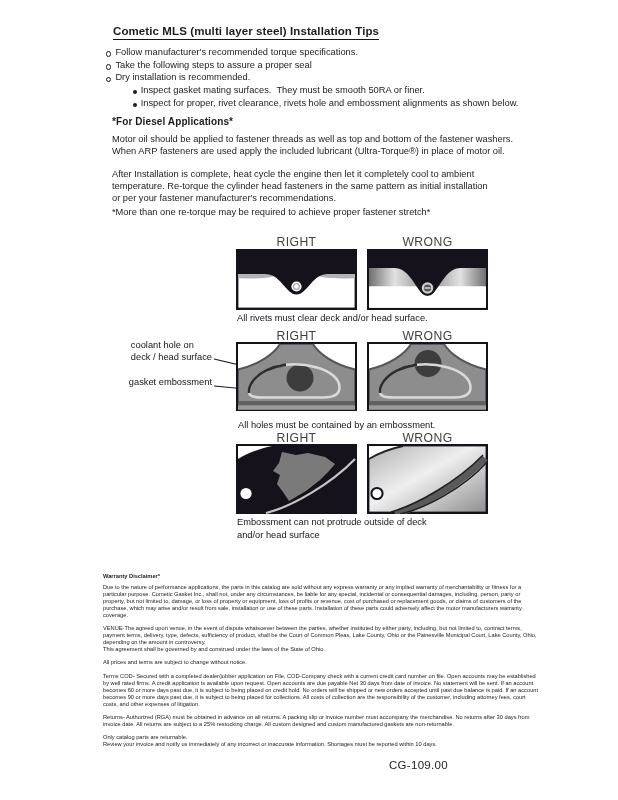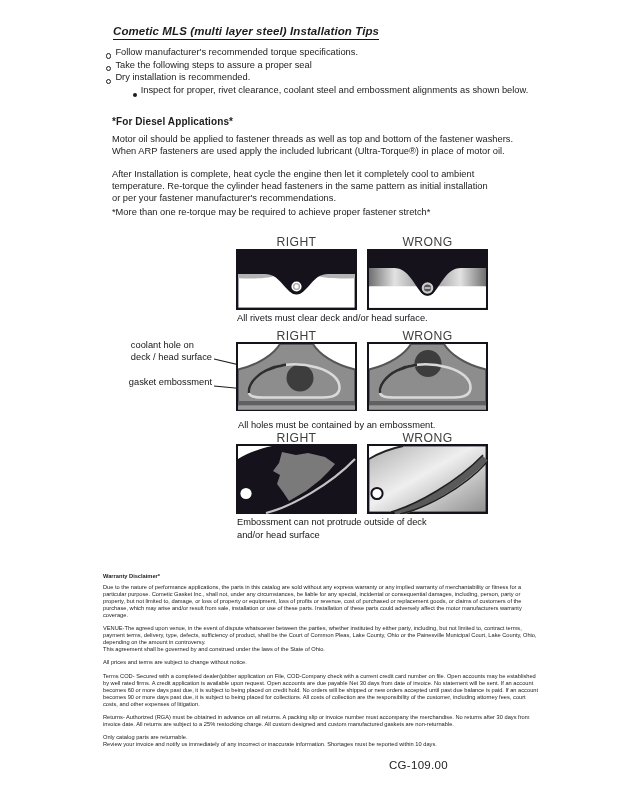--- a/index.html
+++ b/index.html
@@ -14,25 +14,24 @@
   .abs{position:absolute;}
   .pre{white-space:pre-wrap;}
 
   .doc-title{
     left:113px;top:25px;
     font-size:11.5px;font-weight:bold;
     border-bottom:1.6px solid #151515;
     padding-bottom:2px;
     letter-spacing:0.1px;
     display:inline-block;
-    font-style:italic;
   }
 
   .bullet-list{left:106px;top:46px;font-size:9.3px;line-height:12.7px;width:470px;}
-  .b-row{display:flex;align-items:flex-end;}
+  .b-row{display:flex;align-items:center;}
   .b-row.sub{margin-left:27px;}
   .marker-ring{
     flex:0 0 auto;width:3.4px;height:3.4px;border:1px solid #1c1c1c;border-radius:50%;
     margin:3.6px 4px 0 0;
   }
   .marker-dot{
     flex:0 0 auto;width:4.2px;height:4.2px;background:#1c1c1c;border-radius:50%;
     margin:3.4px 3.5px 0 0;
   }
 
@@ -75,21 +74,25 @@
     <div class="b-row">
       <span class="marker-ring"></span>
       <span class="pre">Take the following steps to assure a proper seal</span>
     </div>
     <div class="b-row">
       <span class="marker-ring"></span>
       <span class="pre">Dry installation is recommended.</span>
     </div>
     <div class="b-row sub">
       <span class="marker-dot"></span>
-      <span class="pre">Inspect for proper, rivet clearance, coolant steel and embossment alignments as shown below.</span>
+      <span class="pre">Inspect gasket mating surfaces.  They must be smooth 50RA or finer.</span>
+    </div>
+    <div class="b-row sub">
+      <span class="marker-dot"></span>
+      <span class="pre">Inspect for proper, rivet clearance, rivets hole and embossment alignments as shown below.</span>
     </div>
   </div>
 
   <div class="abs diesel-heading">*For Diesel Applications*</div>
   <div class="abs para p2">After Installation is complete, heat cycle the engine then let it completely cool to ambient
 temperature. Re-torque the cylinder head fasteners in the same pattern as initial installation
 or per your fastener manufacturer's recommendations.</div>
   <div class="abs para p1">Motor oil should be applied to fastener threads as well as top and bottom of the fastener washers.
 When ARP fasteners are used apply the included lubricant (Ultra-Torque®) in place of motor oil.</div>
   <div class="abs para p-note">*More than one re-torque may be required to achieve proper fastener stretch*</div>

